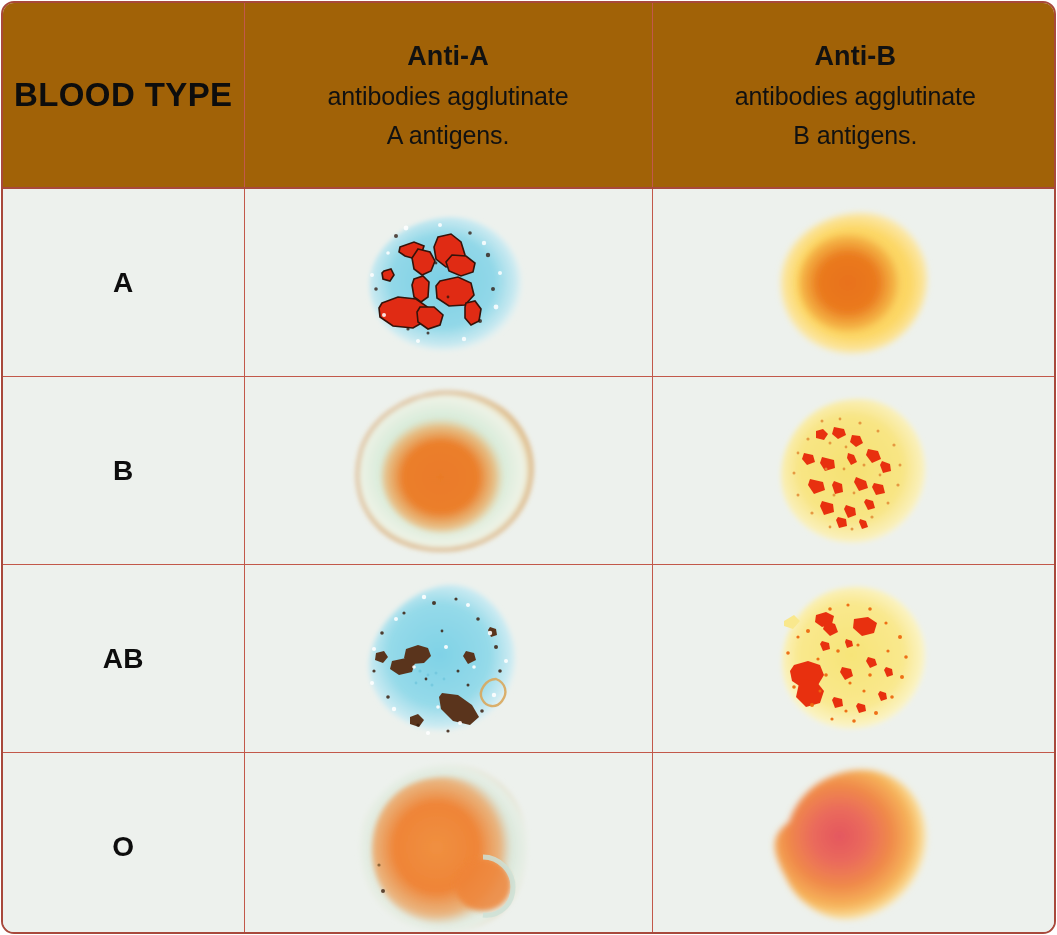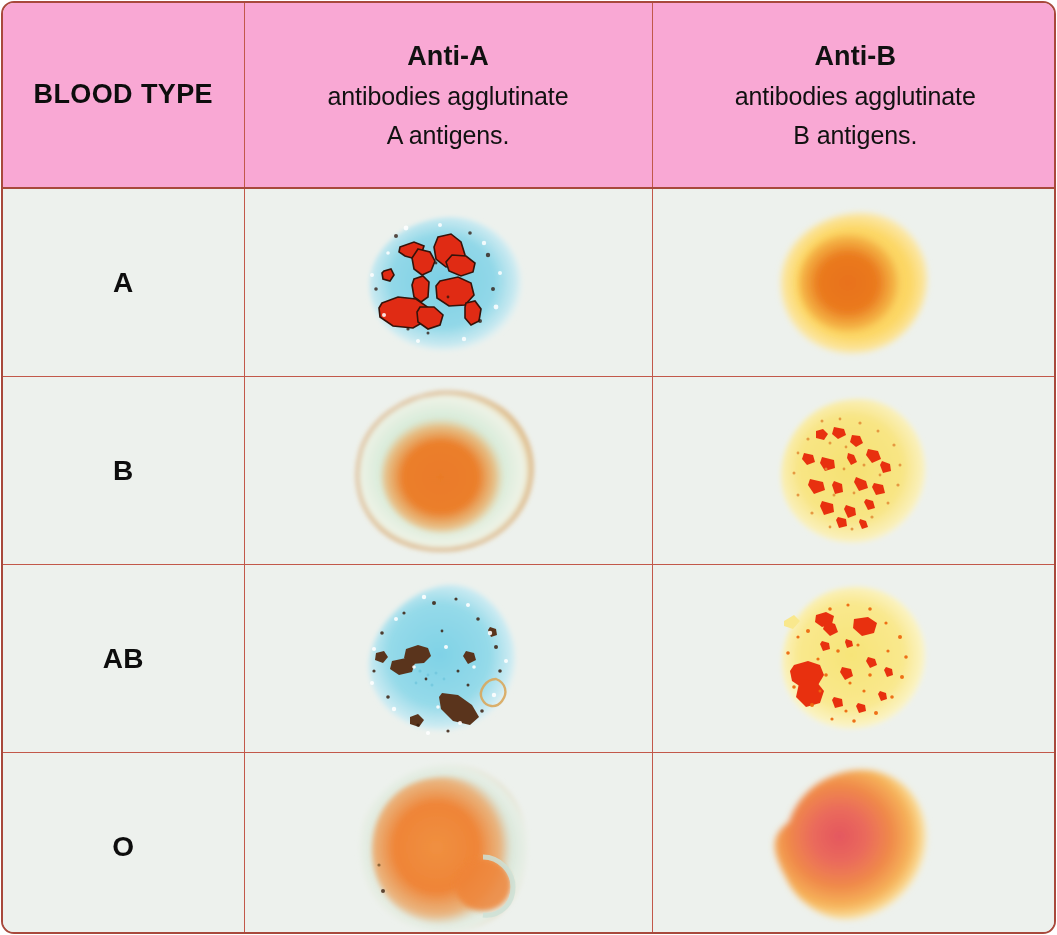--- a/index.html
+++ b/index.html
@@ -31,33 +31,33 @@
     height: 100%;
     border-collapse: collapse;
     table-layout: fixed;
   }
 
   col.c-type  { width: 241px; }
   col.c-antia { width: 408px; }
   col.c-antib { width: 406px; }
 
   thead th {
-    background: #f9a8d4;
+    background: #a16207;
     border-bottom: 2px solid #a8493c;
     padding: 0;
     vertical-align: middle;
     height: 184px;
   }
   thead th.col-div,
   tbody td.col-div {
     border-left: 1.5px solid #c2584a;
   }
 
   .hdr-type {
-    font-size: 27px;
+    font-size: 33px;
     font-weight: bold;
     letter-spacing: 0.4px;
     color: #0d0d0d;
     text-align: center;
     line-height: 1.15;
   }
   .hdr-stack {
     text-align: center;
     color: #111111;
     line-height: 1.3;

